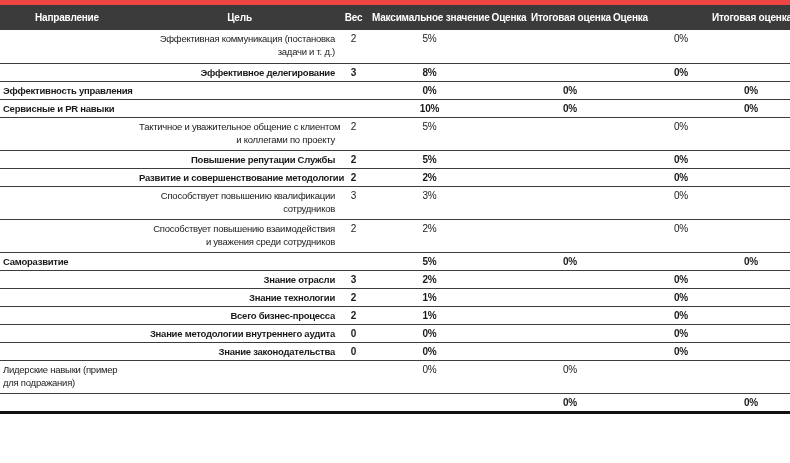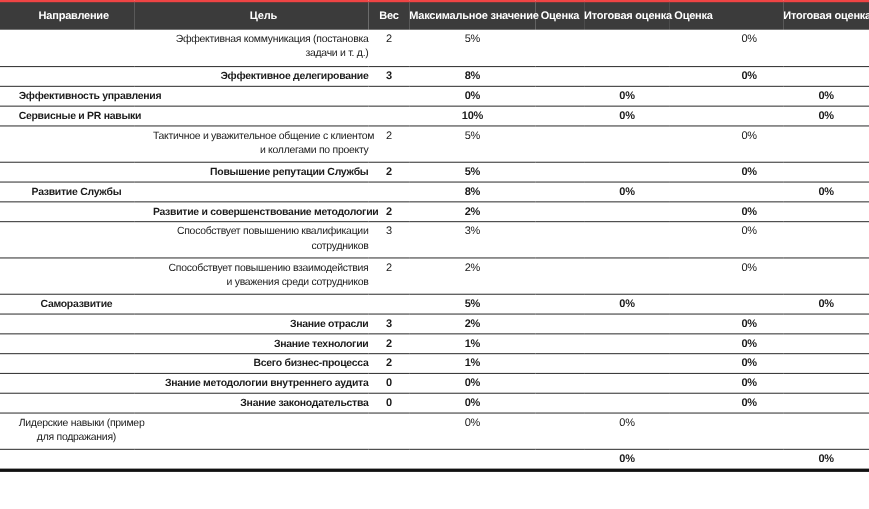--- a/index.html
+++ b/index.html
@@ -23,39 +23,39 @@
     background: var(--header-bg, #3b3b3b);
     color: var(--header-text, #ffffff);
     font-weight: bold;
     font-size: 10px;
     letter-spacing: -0.2px;
     height: 25px;
     padding: 0;
     text-align: center;
     vertical-align: middle;
     white-space: nowrap;
-    border-top: 2px solid #ef4444;
+    border-top: 5px solid #ef4444;
   }
   thead th.c1 { padding-left: 12px; }
   thead th.c2 { padding-left: 22px; }
   thead th.c7 { text-align: left; padding-left: 4px; }
   thead th.c8 { text-align: right; padding-right: 3px; }
 
   tbody td {
     font-size: 10px;
     letter-spacing: -0.25px;
     color: var(--body-text, #1a1a1a);
     vertical-align: top;
     padding: 2px 0 0 0;
     line-height: 13px;
     border-bottom: 1px solid var(--row-rule, #3d3d3d);
     white-space: pre;
     overflow: visible;
   }
-  tbody td.c1 { text-align: center; padding-left: 17px;  font-size: 9.5px; }
+  tbody td.c1 { text-align: left; padding-left: 3px;  font-size: 9.5px; }
   tbody td.c2 { text-align: right; padding-left: 17px; font-size: 9.5px; }
   tbody td.c3, tbody td.c4, tbody td.c5, tbody td.c6, tbody td.c8 { text-align: center; }
   tbody td.c7 { text-align: center; padding-left: 41px; }
   tbody tr.single { height: 18px; font-weight: bold; }
   tbody tr.double { height: 33px; }
   tbody tr:last-child td { border-bottom: none; }
 
   .bottom-rule {
     height: 3px;
     background: var(--bottom-rule, #111111);
@@ -145,30 +145,20 @@
           <td class="c1"></td>
           <td class="c2">Повышение репутации Службы</td>
           <td class="c3">2</td>
           <td class="c4">5%</td>
           <td class="c5"></td>
           <td class="c6"></td>
           <td class="c7">0%</td>
           <td class="c8"></td>
         </tr>
         <tr class="single">
-          <td class="c1">Развитие Службы</td>
-          <td class="c2"></td>
-          <td class="c3"></td>
-          <td class="c4">8%</td>
-          <td class="c5"></td>
-          <td class="c6">0%</td>
-          <td class="c7"></td>
-          <td class="c8">0%</td>
-        </tr>
-        <tr class="single">
           <td class="c1"></td>
           <td class="c2">Развитие и совершенствование методологии</td>
           <td class="c3">2</td>
           <td class="c4">2%</td>
           <td class="c5"></td>
           <td class="c6"></td>
           <td class="c7">0%</td>
           <td class="c8"></td>
         </tr>
         <tr class="double">

